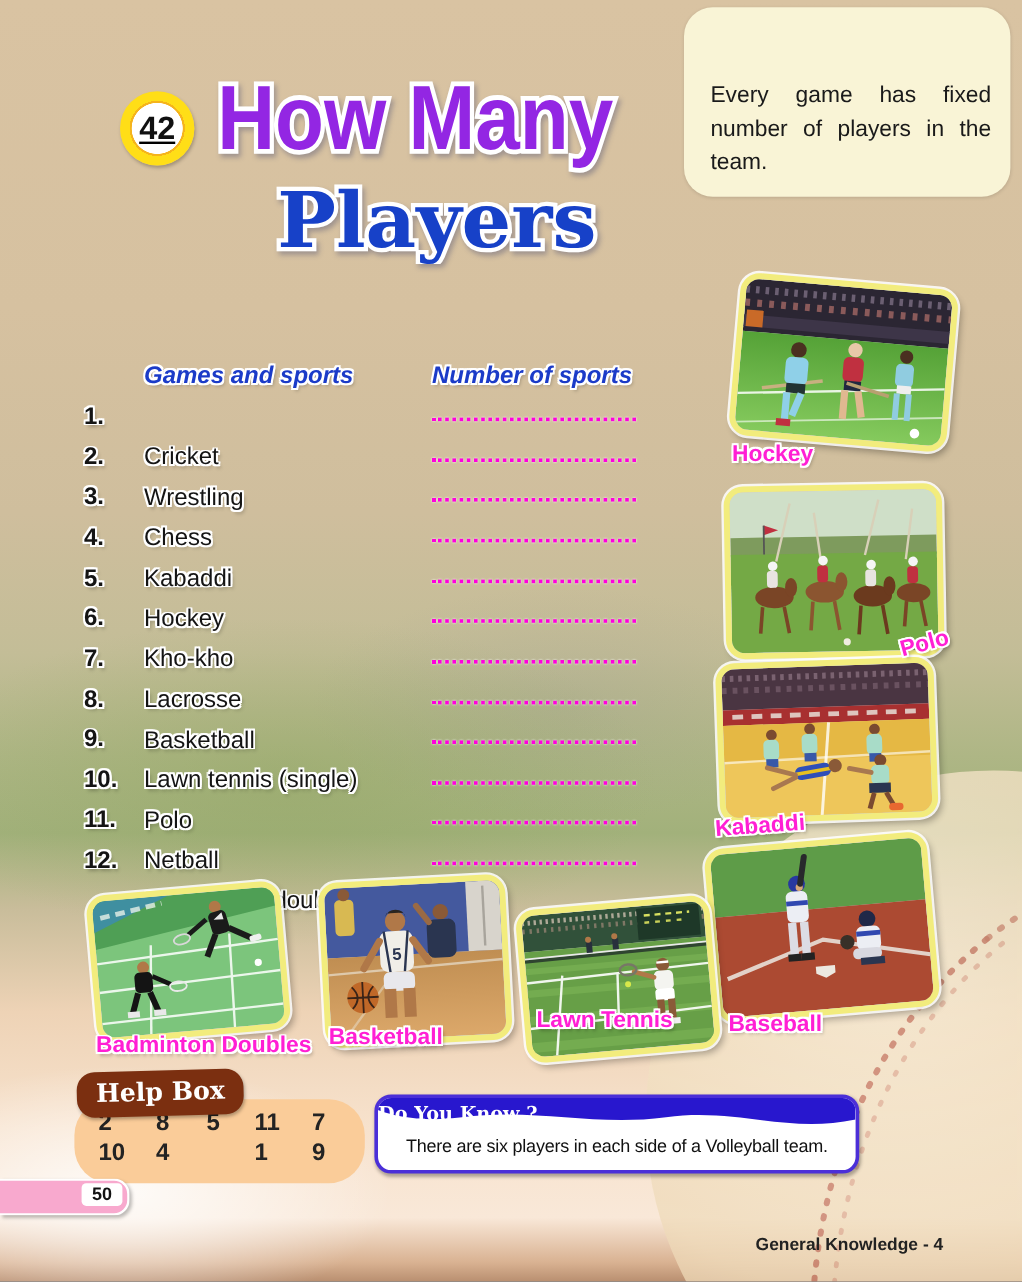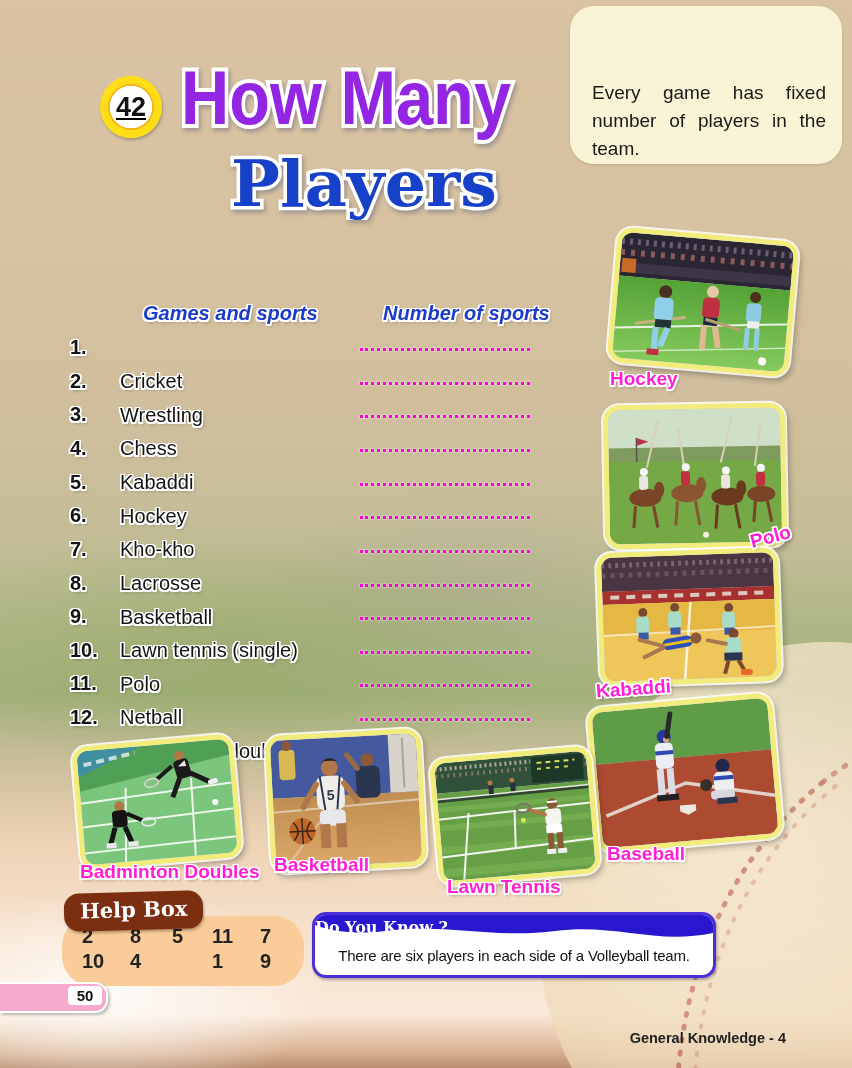--- a/index.html
+++ b/index.html
@@ -23,29 +23,29 @@
   }
   
   .badge{position:absolute;left:100px;top:76px;width:62px;height:62px;border-radius:50%;
     background:radial-gradient(circle,#ffffff 0 21px,#f5b41c 21.5px 23px,#ffde17 23px 31px);
     box-shadow:1px 2px 3px rgba(0,0,0,.25);z-index:4;display:flex;align-items:center;justify-content:center;text-decoration:underline;}
   .badge-num{font-size:27px;font-weight:bold;color:#111;}
   .title-svg{position:absolute;left:168px;top:50px;z-index:4;filter:drop-shadow(2px 3px 2px rgba(90,90,120,.45));}
   
   .info-box{position:absolute;left:570px;top:6px;width:272px;height:158px;background:#f9f4d6;
     border-radius:24px;z-index:4;box-shadow:0 1px 3px rgba(0,0,0,.12);}
-  .info-text{position:absolute;left:22px;right:16px;top:73px;font-size:19px;line-height:1.47;
+  .info-text{position:absolute;left:22px;right:16px;top:60px;font-size:19px;line-height:1.47;
     color:#1a1a1a;text-align:justify;}
   
   .ow{text-shadow:-1.5px -1.5px 0 #fff,1.5px -1.5px 0 #fff,-1.5px 1.5px 0 #fff,1.5px 1.5px 0 #fff,
       0 -1.5px 0 #fff,0 1.5px 0 #fff,-1.5px 0 0 #fff,1.5px 0 0 #fff,2px 3px 3px rgba(0,0,0,.25);}
   .instruction{position:absolute;left:68px;top:234px;width:549px;z-index:4;
     font-size:19.5px;font-weight:bold;color:#ee1c24;text-align:justify;line-height:1.4;
     text-shadow:1px 1px 0 rgba(255,255,255,.55), 2px 2px 2px rgba(0,0,0,.18);}
-  .col-header{position:absolute;z-index:4;font-size:20px;font-weight:bold;font-style:italic;color:#1b3bc8;margin-left:23px;}
+  .col-header{position:absolute;z-index:4;font-size:20px;font-weight:bold;font-style:italic;color:#1b3bc8;}
   .list-row{position:absolute;left:66px;width:475px;height:30px;z-index:4;}
   .list-row .num{position:absolute;left:4px;font-size:20px;font-weight:bold;color:#141414;}
   .list-row .label{position:absolute;left:54px;font-size:20px;font-weight:normal;color:#141414;white-space:nowrap;margin-top:34px;}
   .list-row .dots{position:absolute;left:294px;top:12px;width:170px;height:0;
     border-bottom:3.5px dotted #ff00dc;filter:drop-shadow(0 0 1px #fff);}
   
   .photo{position:absolute;z-index:5;border:5px solid #f2ec7d;border-radius:16px;overflow:hidden;
     box-shadow:0 0 0 2px rgba(255,255,255,.85), 3px 4px 6px rgba(0,0,0,.3);background:#cfcfcf;line-height:0;margin:0;}
   .caption{position:absolute;z-index:6;font-size:19px;font-weight:bold;color:#ff1fd4;white-space:nowrap;}
   
@@ -434,21 +434,21 @@
           <ellipse cx="-19" cy="4" rx="7" ry="4.5" fill="none" stroke="#776" stroke-width="2"></ellipse>
           <rect x="2" y="22" width="16" height="10" rx="3" fill="#fff"></rect>
           <rect x="3" y="31" width="6" height="18" fill="#8a5a38"></rect>
           <rect x="12" y="31" width="6" height="18" fill="#8a5a38"></rect>
           <rect x="1" y="47" width="9" height="5" fill="#f0f0f0"></rect>
           <rect x="12" y="47" width="9" height="5" fill="#f0f0f0"></rect>
         </g>
       <circle cx="84" cy="64" r="2.5" fill="#d8e84a"></circle>
     </svg>
   </figure>
-  <div class="caption ow" style="left:447px;top:876px">Lawn Tennis</div>
+  <div class="caption ow" style="left:447px;top:840px">Lawn Tennis</div>
 
   <div class="help-panel">
     <div class="help-grid">
       <span>2</span>
       <span>8</span>
       <span>5</span>
       <span>11</span>
       <span>7</span>
       <span>10</span>
       <span>4</span>

